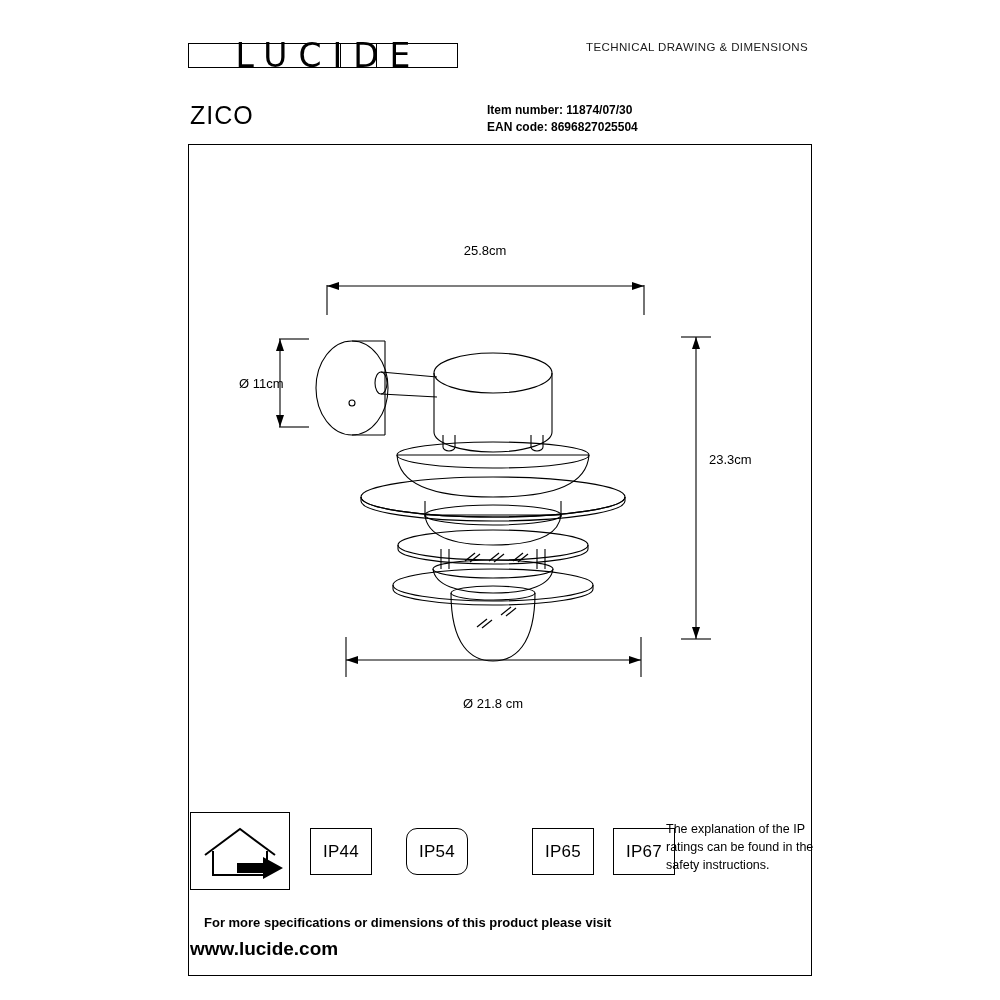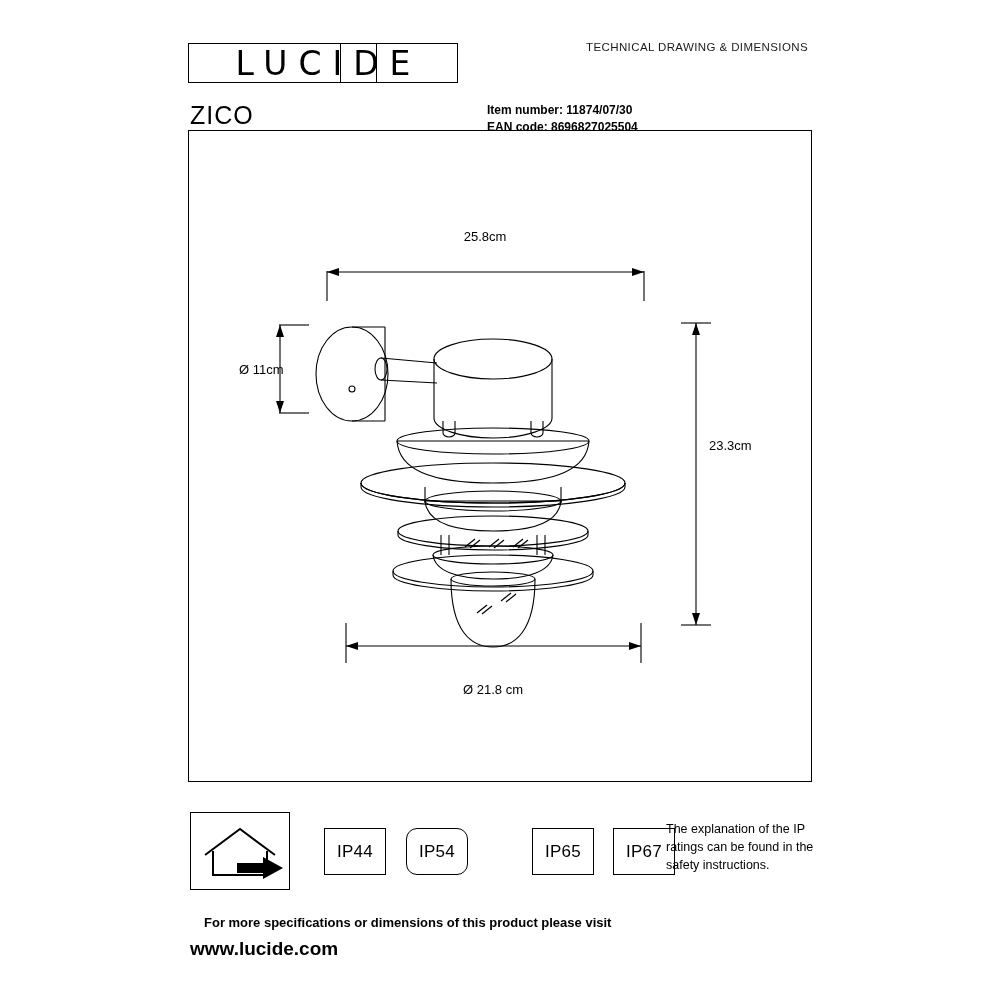--- a/index.html
+++ b/index.html
@@ -15,21 +15,21 @@
     position: relative;
     overflow: hidden;
   }
 
   
   .logo-box {
     position: absolute;
     left: 188px;
     top: 43px;
     width: 270px;
-    height: 40px;
+    height: 25px;
   }
   .logo-box .line-top {
     position: absolute;
     left: 0; top: 0;
     width: 100%;
     border-top: 1.5px solid #000;
   }
   .logo-box .line-bot {
     position: absolute;
     left: 0; bottom: 0;
@@ -102,23 +102,23 @@
     left: 487px;
     top: 120px;
     font-size: 12px;
     font-weight: bold;
   }
 
   
   .draw-frame {
     position: absolute;
     left: 188px;
-    top: 130px;
+    top: 144px;
     width: 624px;
-    height: 652px;
+    height: 832px;
     border: 1.2px solid #000;
     box-sizing: border-box;
   }
 
   svg.drawing {
     position: absolute;
     left: 0;
     top: 0;
   }
 
@@ -138,21 +138,21 @@
     width: 62px;
     height: 47px;
     border: 1.2px solid #000;
     box-sizing: border-box;
     display: flex;
     align-items: center;
     justify-content: center;
     font-size: 17px;
     letter-spacing: 0.3px;
   }
-  .ip-0 { left: 324px; }
+  .ip-0 { left: 310px; }
   .ip-1 { left: 406px; border-radius: 11px; }
   .ip-2 { left: 487px; margin-left: 45px; }
   .ip-3 { left: 601px; margin-left: 12px; }
 
   .ip-note {
     position: absolute;
     left: 666px;
     top: 820px;
     width: 160px;
     font-size: 12.5px;

